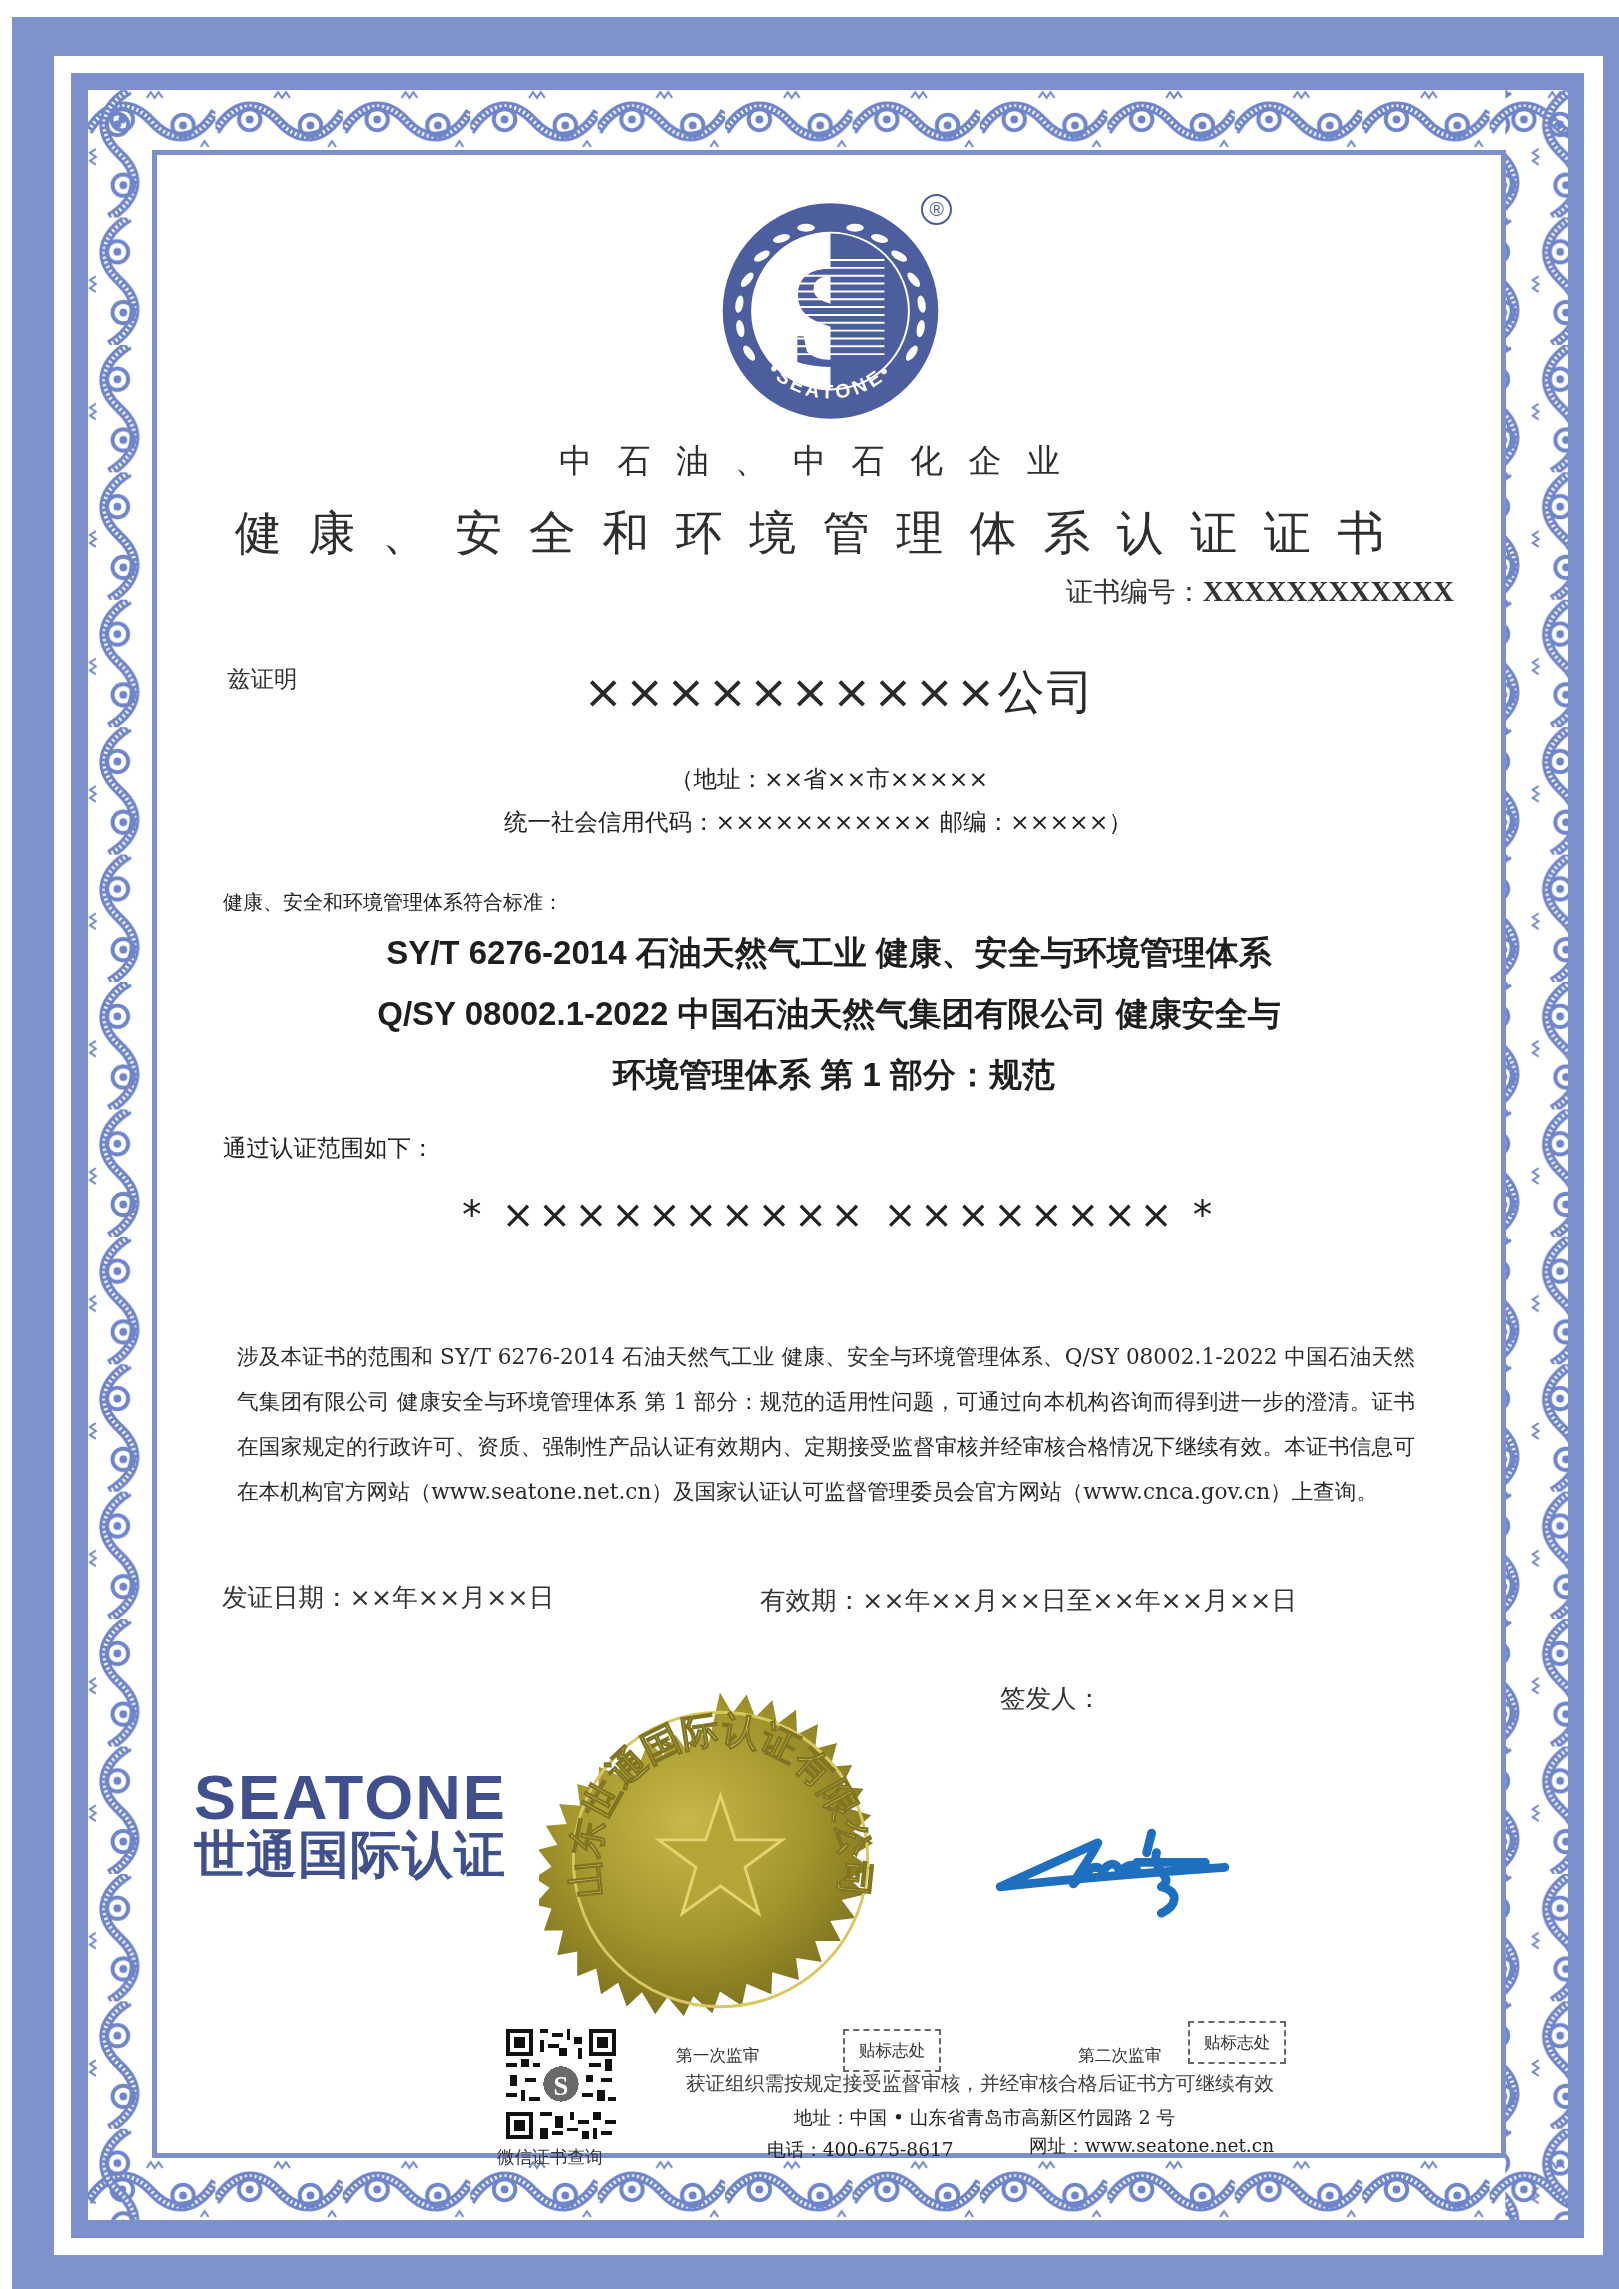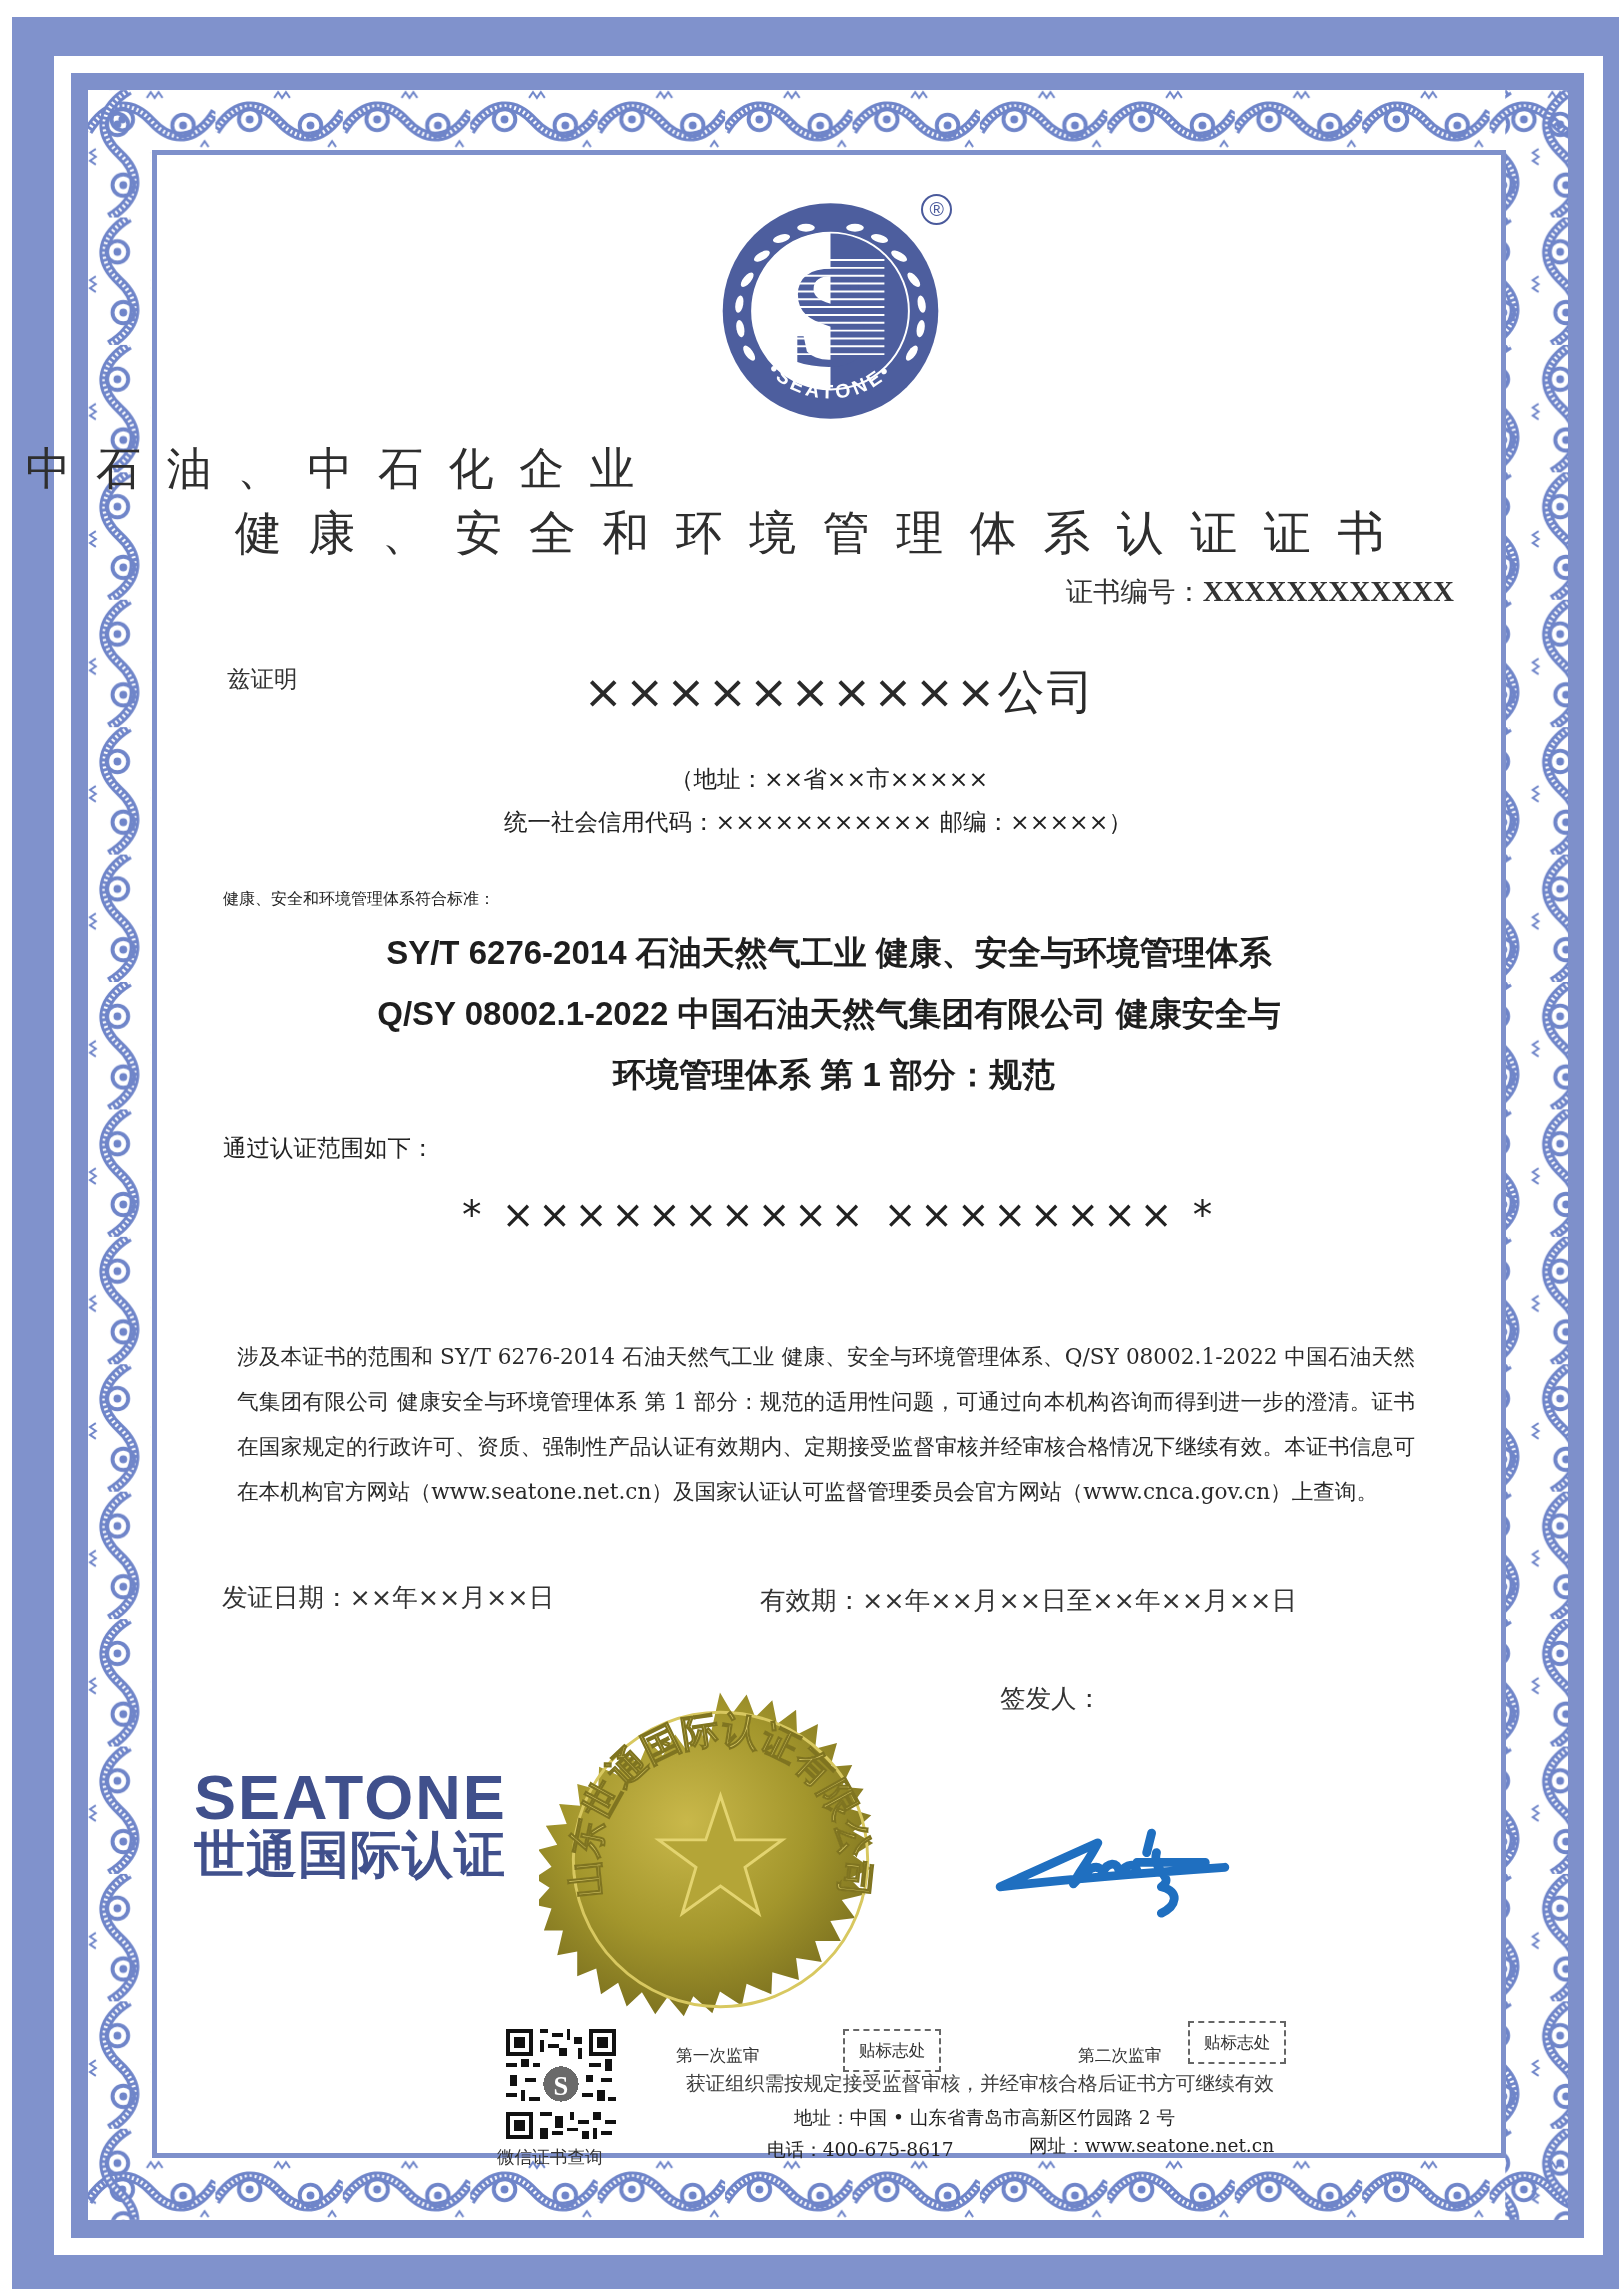--- a/index.html
+++ b/index.html
@@ -13,32 +13,32 @@
   .frame-orn { position: absolute; left: 88px; top: 90px; right: 51px; bottom: 70px; background: #fff; overflow: hidden; }
   .frame-line { position: absolute; left: 152px; top: 150px; right: 113px; bottom: 132px; background: #7e90cb; }
   .frame-content { position: absolute; left: 157px; top: 155px; right: 118px; bottom: 137px; background: #fff; }
   .orn-svg { position: absolute; left: 0; top: 0; }
 
   
   .top-logo { left: 708px; top: 201px; width: 245px; height: 221px; }
   .reg-mark { left: 921px; top: 194px; width: 27.4px; height: 27.4px; border: 2.9px solid #4a5a9c; border-radius: 50%; color: #4a5a9c; font-size: 19.6px; line-height: 27.4px; text-align: center; font-family: "Liberation Sans", sans-serif; }
 
   
-  .title1 { left: 0; width: 1619px; top: 439px; text-align: left; font-size: 45px; letter-spacing: 25.5px; color: #2e2e2e; font-family: "DejaVu Sans", sans-serif; padding-left: 25.5px; box-sizing: border-box; }
+  .title1 { left: 0; width: 1619px; top: 439px; text-align: center; font-size: 33px; letter-spacing: 25.5px; color: #2e2e2e; font-family: "DejaVu Sans", sans-serif; padding-left: 25.5px; box-sizing: border-box; }
   .title2 { left: 0; width: 1619px; top: 502px; text-align: center; font-size: 47px; letter-spacing: 26.5px; color: #2e2e2e; font-family: "DejaVu Sans", sans-serif; padding-left: 26.5px; box-sizing: border-box; }
   .cert-no { right: 165px; top: 574px; font-size: 27.4px; color: #333; }
   .cert-no .val { font-family: "Liberation Serif", serif; font-weight: bold; font-size: 29px; letter-spacing: 0px; }
 
   .txt { font-size: 23.5px; color: #333; }
   .hereby { left: 227px; top: 663px; }
   .company { left: 0; width: 1619px; top: 661px; text-align: center; font-size: 47px; color: #2a2a2a; padding-left: 60px; box-sizing: border-box; letter-spacing: 2px; }
   .addr1 { left: 0; width: 1619px; top: 763px; text-align: center; font-size: 23.5px; padding-left: 39px; box-sizing: border-box; }
   .addr2 { left: 0; width: 1619px; top: 806px; text-align: center; font-size: 23.5px; padding-left: 17px; box-sizing: border-box; }
 
-  .std-label { left: 223px; top: 889px; font-size: 16px; }
+  .std-label { left: 223px; top: 889px; font-size: 20px; }
   .std1, .std2, .std3 { left: 0; width: 1619px; text-align: center; font-size: 33px; font-weight: bold; color: #1e1e1e; font-family: "Liberation Sans", "DejaVu Sans", sans-serif; }
   .std1 { top: 931px; padding-left: 39px; box-sizing: border-box; }
   .std2 { top: 992px; padding-left: 39px; box-sizing: border-box; }
   .std3 { top: 1053px; padding-left: 49px; box-sizing: border-box; }
 
   .scope-label { left: 223px; top: 1132px; font-size: 23.5px; }
   .scope { left: 0; width: 1619px; top: 1192px; text-align: center; font-size: 39px; color: #222; letter-spacing: 3.9px; padding-left: 59px; box-sizing: border-box; }
 
   .para { left: 221px; top: 1318px; width: 1210px; font-size: 21.6px; line-height: 45px; color: #2a2a2a; font-family: "DejaVu Serif", "Liberation Serif", serif; text-align: justify; }
   .para p { margin: 16px; }

